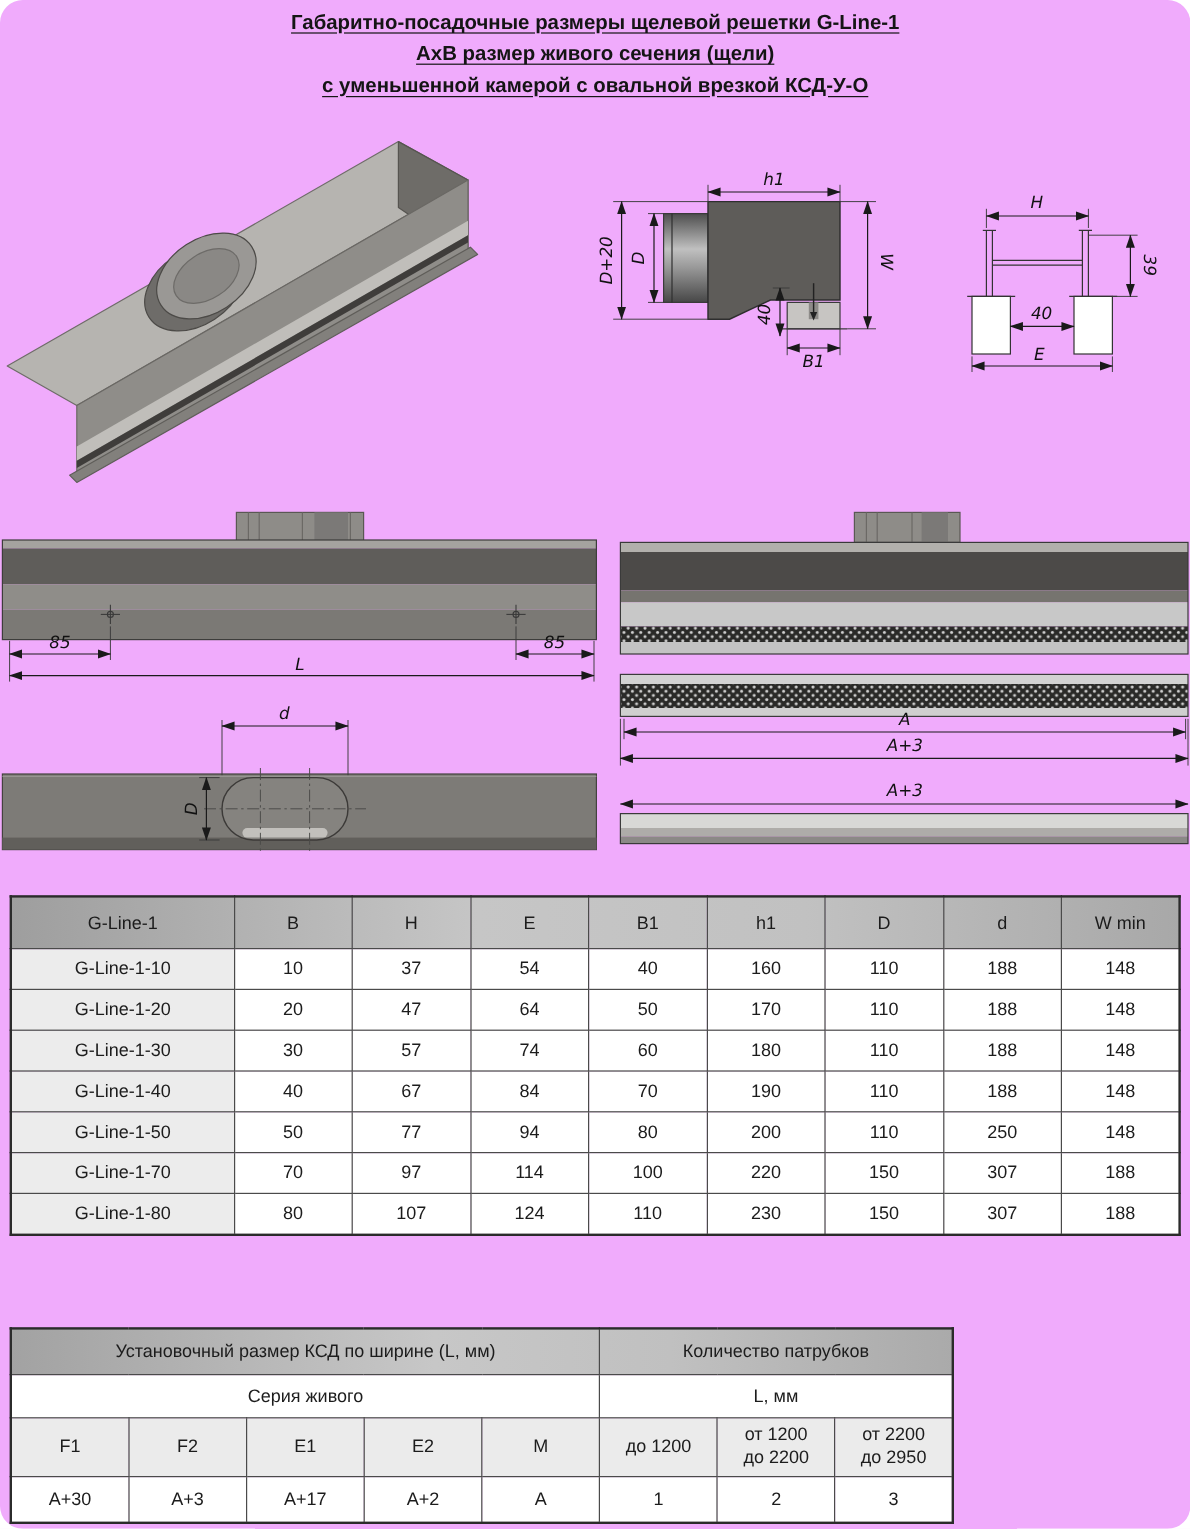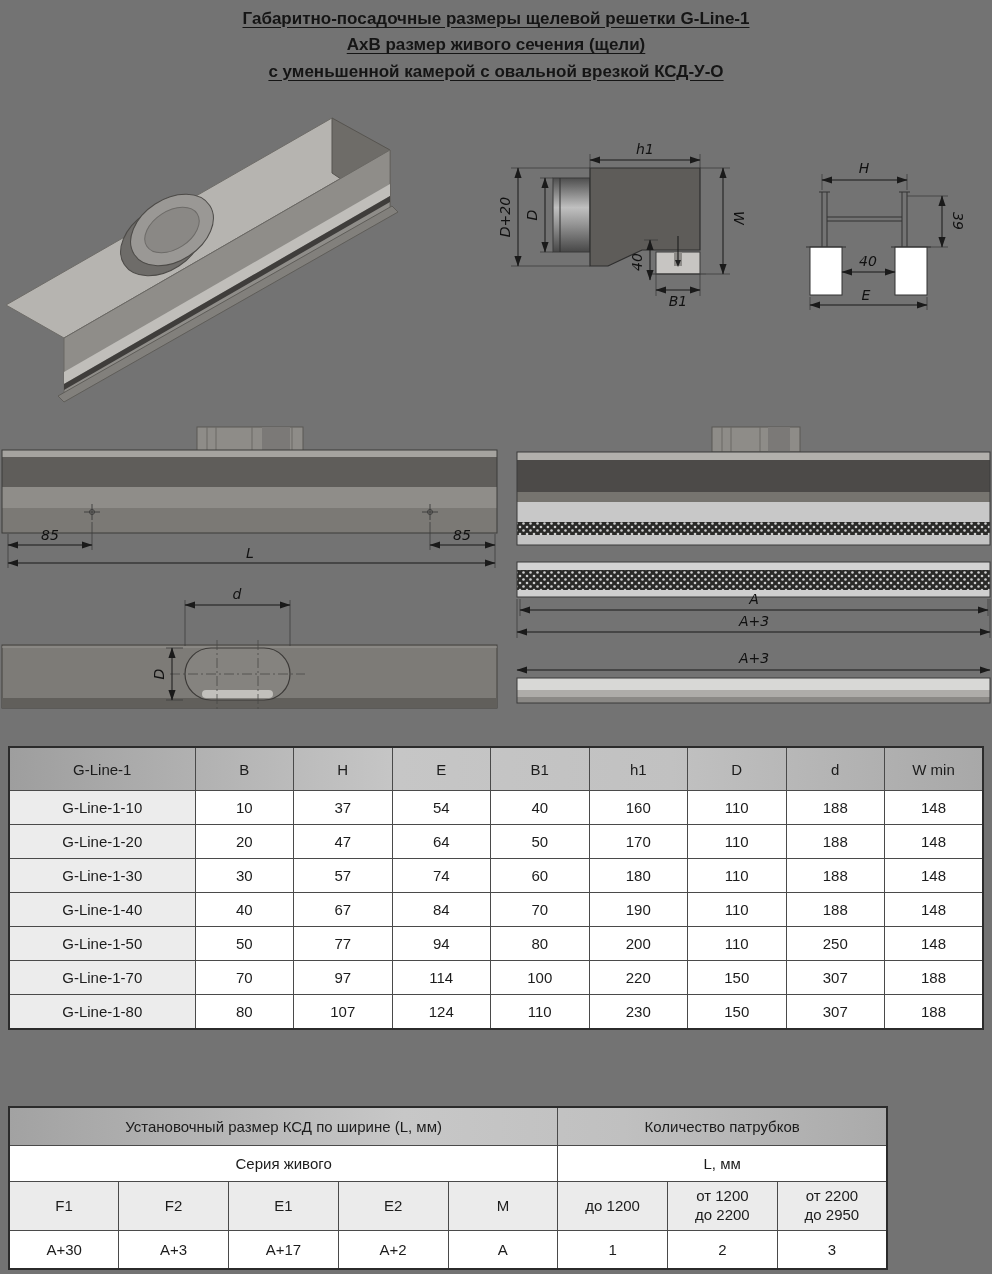--- a/index.html
+++ b/index.html
@@ -1,38 +1,38 @@
 <!DOCTYPE html>
 <html><head>
 <meta charset="utf-8">
 <style>
   html,body{margin:0;padding:0;background:#fff;}
-  .page{position:relative;width:992px;height:1274px;background:#737373;
-        font-family:"Liberation Sans",sans-serif;overflow:hidden;}
+  .page{position:relative;width:992px;height:1274px;background:#f0abfc;
+        font-family:"Liberation Sans",sans-serif;overflow:hidden;border-radius:19px;}
   
   .title{position:absolute;top:6px;left:0;width:100%;text-align:center;
          font-size:17px;font-weight:700;color:#151515;line-height:1.55;}
   .title div{text-decoration:underline;text-underline-offset:3px;}
   
   .drawings{position:absolute;top:0;left:0;}
   .dim{stroke:#1a1a1a;stroke-width:1;fill:none;}
   .ext{stroke:#3c3c3c;stroke-width:0.8;fill:none;}
   .dimlabel{font-family:"DejaVu Sans",sans-serif;font-style:italic;
             font-size:14px;fill:#111;text-anchor:middle;}
   .cl{stroke:#4a4a48;stroke-width:0.8;stroke-dasharray:10 3 2 3;fill:none;}
   
   table{border-collapse:collapse;table-layout:fixed;font-size:15px;color:#1c1c1c;}
   td,th{border:1px solid #4a4a4a;text-align:center;vertical-align:middle;
         font-weight:400;padding:0 2px;}
   .main-table{position:absolute;left:8px;top:746px;width:976px;border:2px solid #2b2b2b;}
   .main-table thead tr{background:linear-gradient(90deg,#9e9e9e 0%,#c6c6c6 40%,#c1c1c1 68%,#a8a8a8 100%);}
   .main-table th{height:42px;margin-left:32px;}
   .main-table td{height:33px;background:#fff;}
   .main-table td.rowhead{background:#ececec;}
-  .install-table{position:absolute;left:8px;top:1106px;width:880px;border:2px solid #2b2b2b;}
+  .install-table{position:absolute;left:8px;top:1106px;width:787px;border:2px solid #2b2b2b;}
   .install-table .group{height:37px;}
   .install-table tr.grouprow{background:linear-gradient(90deg,#a2a2a2 0%,#c7c7c7 45%,#c0c0c0 70%,#aaaaaa 100%);}
   .install-table tr.subrow td{height:35px;background:#fff;}
   .install-table tr.colhead td{height:48px;background:#ebebeb;white-space:pre-line;line-height:1.25;}
   .install-table tr.valrow td{height:37px;background:#fff;margin-left:32px;}
 </style>
 </head>
 <body>
 
 <div class="page">

